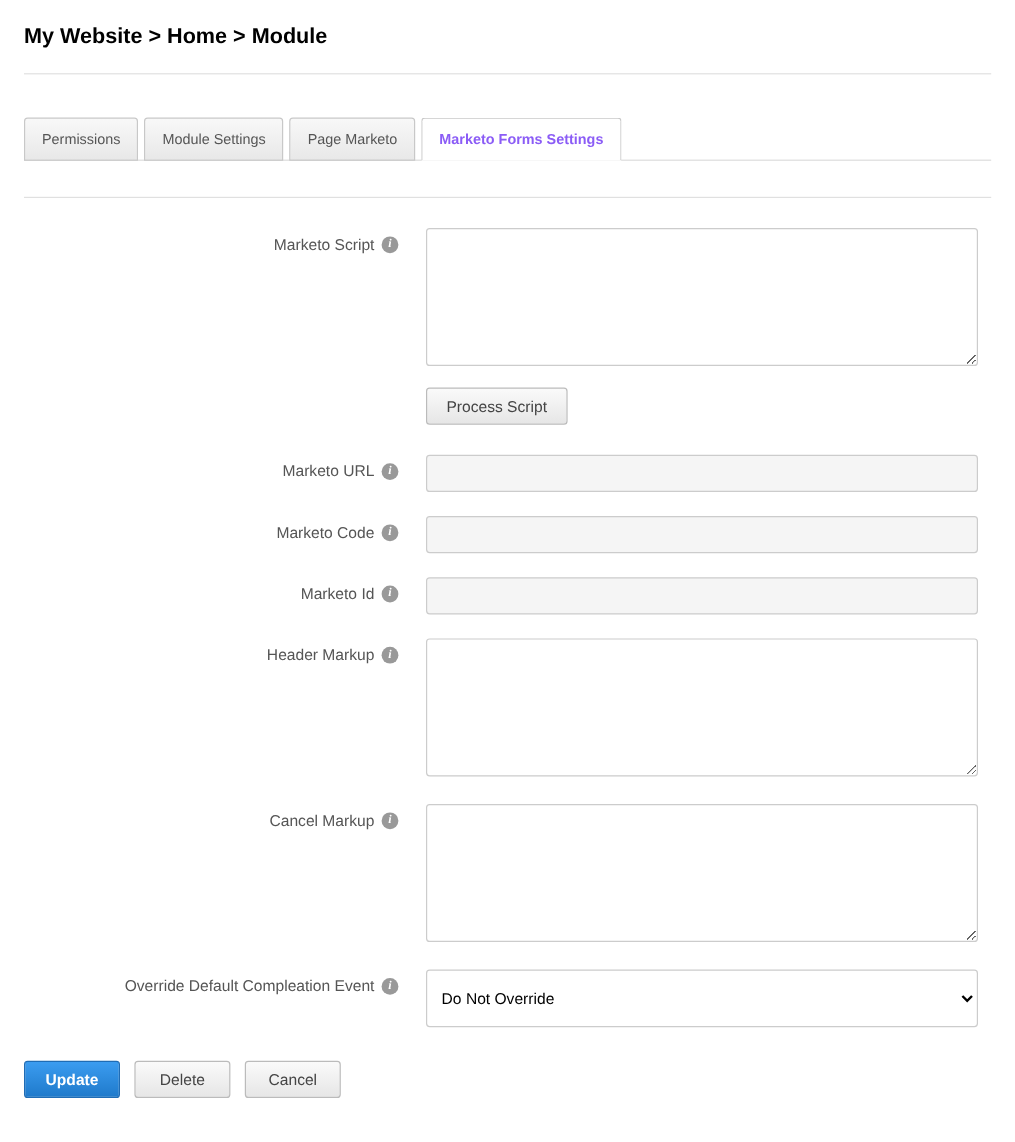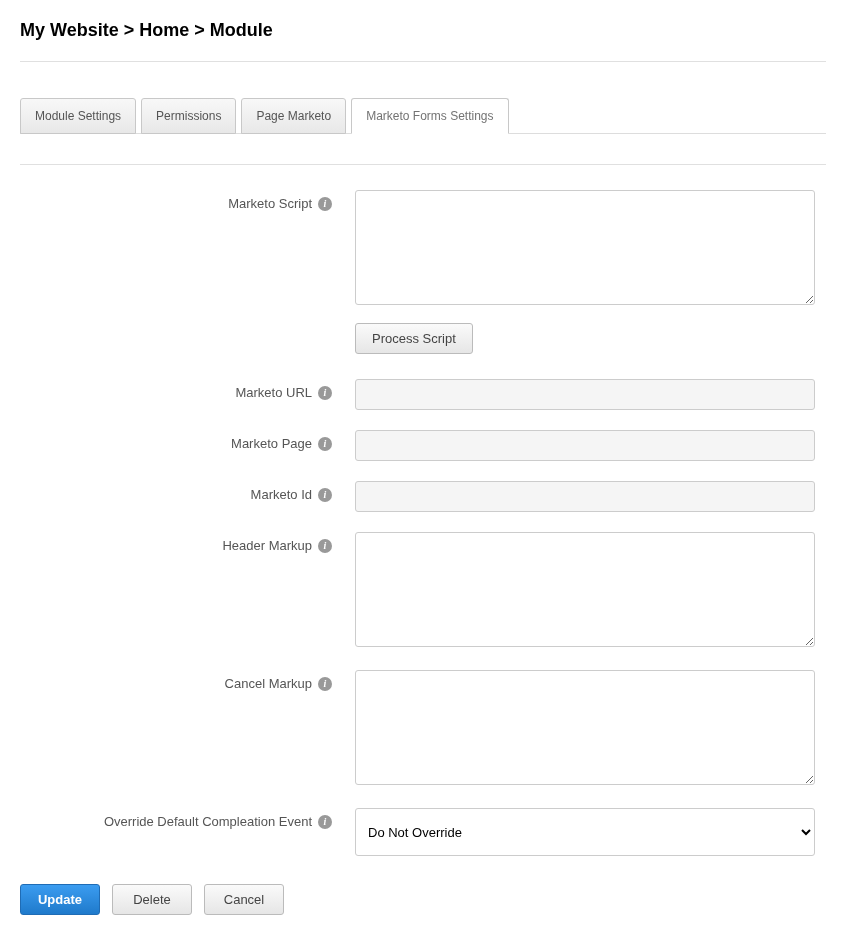--- a/index.html
+++ b/index.html
@@ -40,22 +40,22 @@
       color: #555;
       cursor: pointer;
       margin-right: 5px;
       border-radius: 3px 3px 0 0;
       position: relative;
       top: 1px;
     }
     .tab.active {
       background: #fff;
       border-bottom: 1px solid #fff;
-      font-weight: normal;
-      color: #737373;
+      font-weight: bold;
+      color: #8b5cf6;
       text-align: center;
     }
     .hr-mid {
       border: none;
       border-top: 1px solid #e0e0e0;
       margin-top: 30px;
       margin-bottom: 25px;
     }
     .form-row {
       display: flex;
@@ -167,22 +167,22 @@
   <span>My Website</span>
   <span> &gt; </span>
   <span>Home</span>
   <span> &gt; </span>
   <span>Module</span>
 </div>
 
 <hr class="hr-line">
 
 <div class="tabs">
+  <div class="tab">Permissions</div>
   <div class="tab">Module Settings</div>
-  <div class="tab">Permissions</div>
   <div class="tab">Page Marketo</div>
   <div class="tab active">Marketo Forms Settings</div>
 </div>
 
 <hr class="hr-mid">
 
 <div class="form-row">
   <div class="form-label">
     <span>Marketo Script</span>
     <span class="info-icon">i</span>
@@ -201,21 +201,21 @@
     <span>Marketo URL</span>
     <span class="info-icon">i</span>
   </div>
   <div class="form-control-wrap">
     <input type="text" class="form-control" value="" style="">
   </div>
 </div>
 
 <div class="form-row">
   <div class="form-label">
-    <span>Marketo Page</span>
+    <span>Marketo Code</span>
     <span class="info-icon">i</span>
   </div>
   <div class="form-control-wrap">
     <input type="text" class="form-control" value="" style="">
   </div>
 </div>
 
 <div class="form-row">
   <div class="form-label">
     <span>Marketo Id</span>

